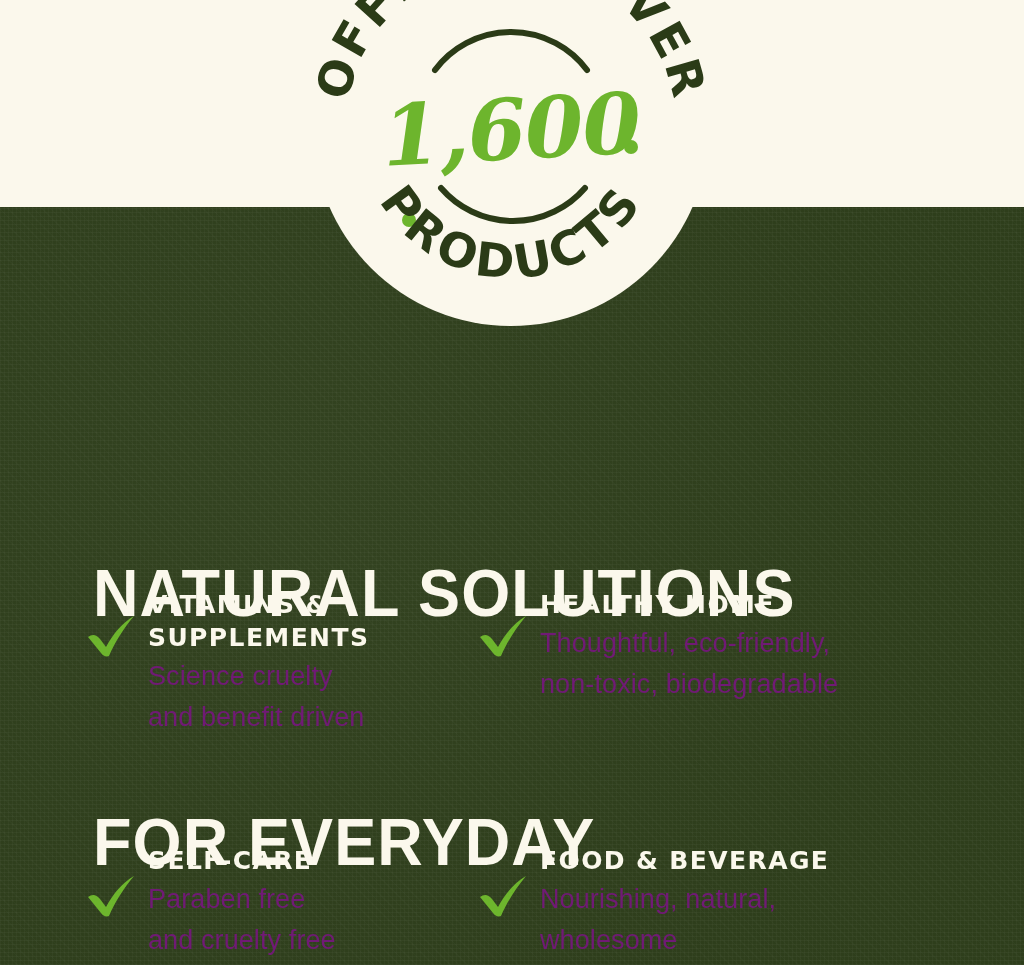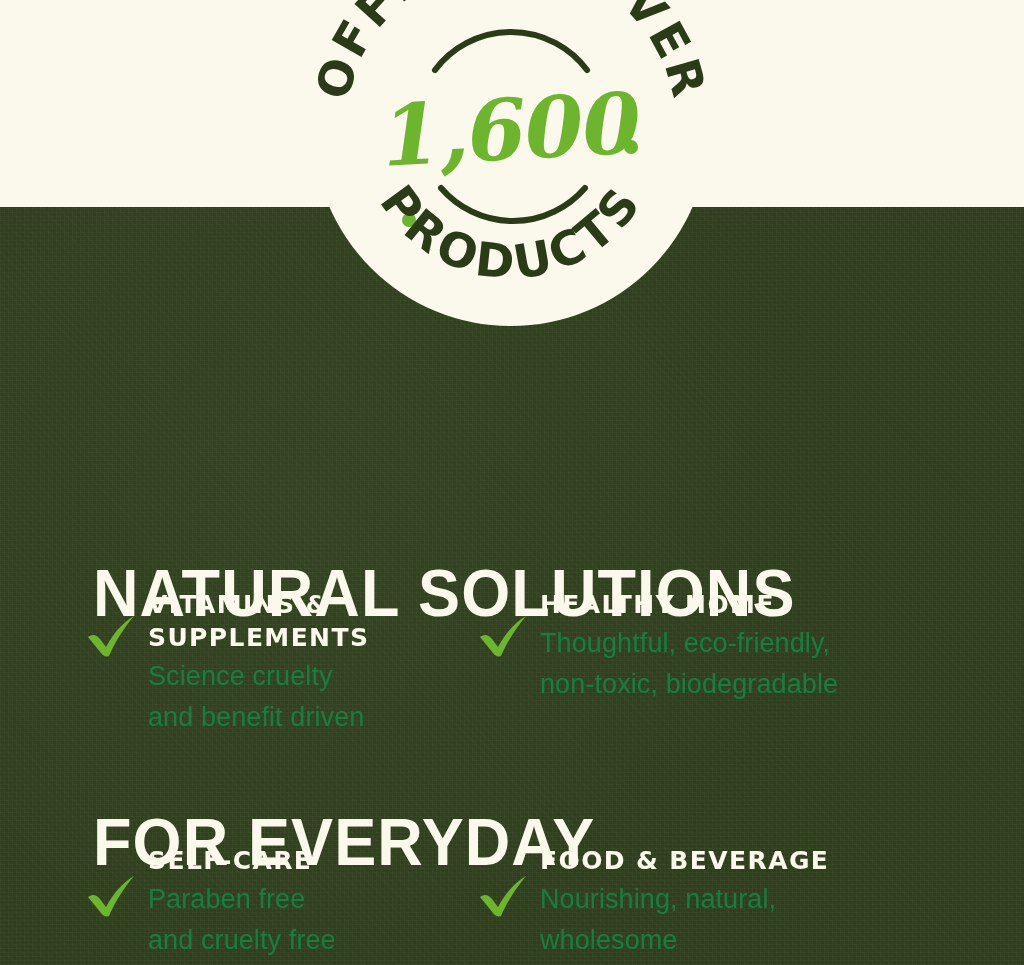--- a/index.html
+++ b/index.html
@@ -157,21 +157,21 @@
     color: #FBF8EC;
     font-family: "DejaVu Sans", sans-serif;
     font-size: 25px;
     font-weight: bold;
     line-height: 33px;
     letter-spacing: 1.4px;
     margin: 0 0 2px 0;
     white-space: pre-line;
   }
   .feature-desc {
-    color: #15803d;
+    color: #701a75;
     font-family: "Liberation Sans", sans-serif;
     font-size: 27px;
     font-weight: 400;
     line-height: 41px;
     letter-spacing: 0.1px;
     margin: 0;
     white-space: pre-line;
   }
 </style>
 </head>

